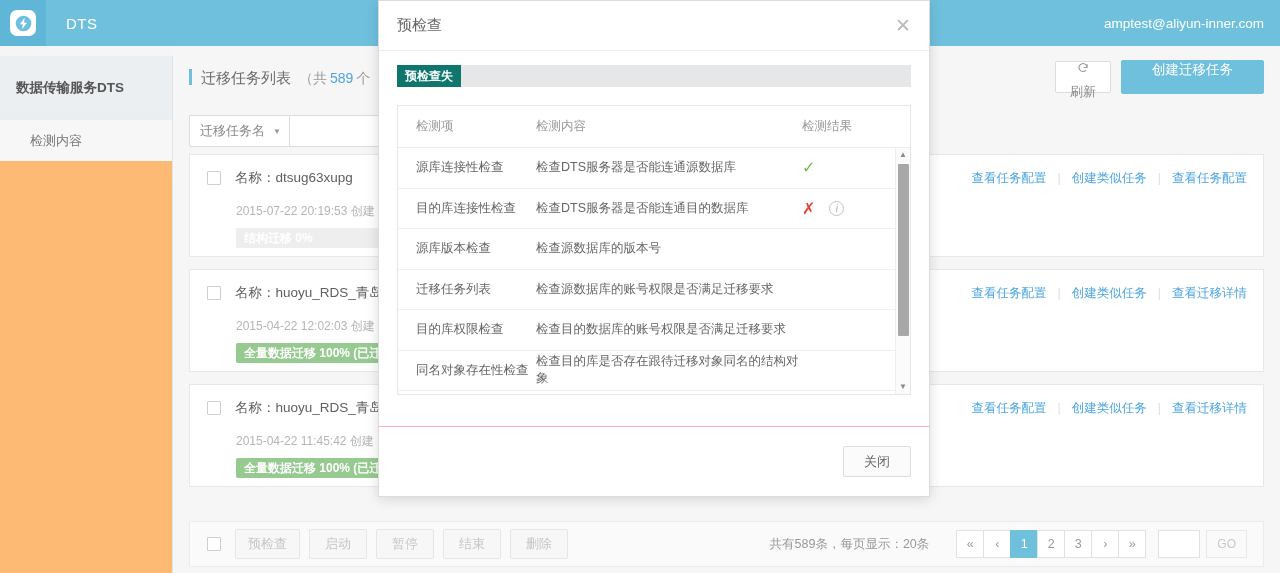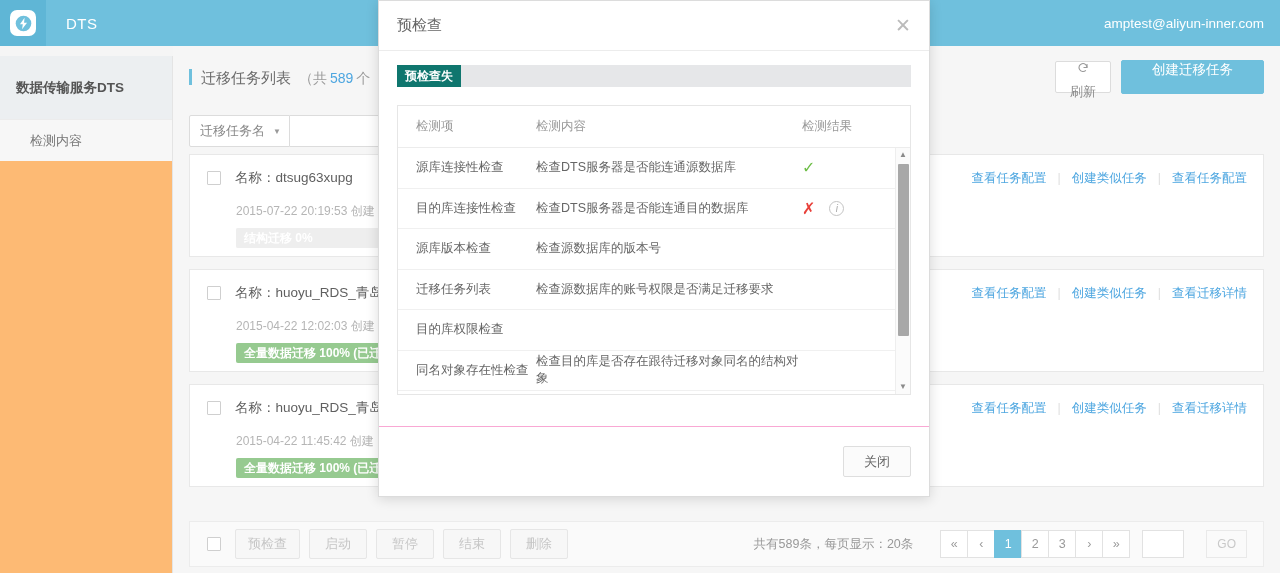--- a/index.html
+++ b/index.html
@@ -148,21 +148,21 @@
     display: inline-flex; align-items: center; justify-content: center;
     font-size: 12.5px; color: #9a9a9a; margin-left: -1px; cursor: pointer;
   }
   .pg.active { background: #6fc0dd; border-color: #6fc0dd; color: #fff; }
   .pg-input {
     width: 42px; height: 28px; border: 1px solid #e2e2e2; background: #fff;
     margin-left: 12px; font-family: inherit; font-size: 12.5px; padding: 0 4px;
   }
   .pg-go {
     height: 28px; padding: 0 10px; border: 1px solid #e9e9e9; background: #fafafa;
-    color: #c9c9c9; font-size: 12px; margin-left: 22px;
+    color: #c9c9c9; font-size: 12px; margin-left: 6px;
     display: inline-flex; align-items: center; cursor: pointer; font-family: inherit;
   }
 
   
   .modal {
     position: absolute; left: 378px; top: 0; width: 552px; height: 497px;
     background: #fff; border: 1px solid #dcdcdc;
     box-shadow: 0 2px 12px rgba(0,0,0,.14); z-index: 50;
     display: flex; flex-direction: column;
   }
@@ -409,20 +409,21 @@
           </div>
 
           <div class="ct-row">
             <span class="col-item">迁移任务列表</span>
             <span class="col-desc">检查源数据库的账号权限是否满足迁移要求</span>
             <span class="col-res"></span>
           </div>
 
           <div class="ct-row">
             <span class="col-item">目的库权限检查</span>
+            <span class="col-desc">检查目的数据库的账号权限是否满足迁移要求</span>
             <span class="col-res"></span>
           </div>
 
           <div class="ct-row">
             <span class="col-item">同名对象存在性检查</span>
             <span class="col-desc">检查目的库是否存在跟待迁移对象同名的结构对象</span>
             <span class="col-res"></span>
           </div>
 
           <div class="ct-row dim">

